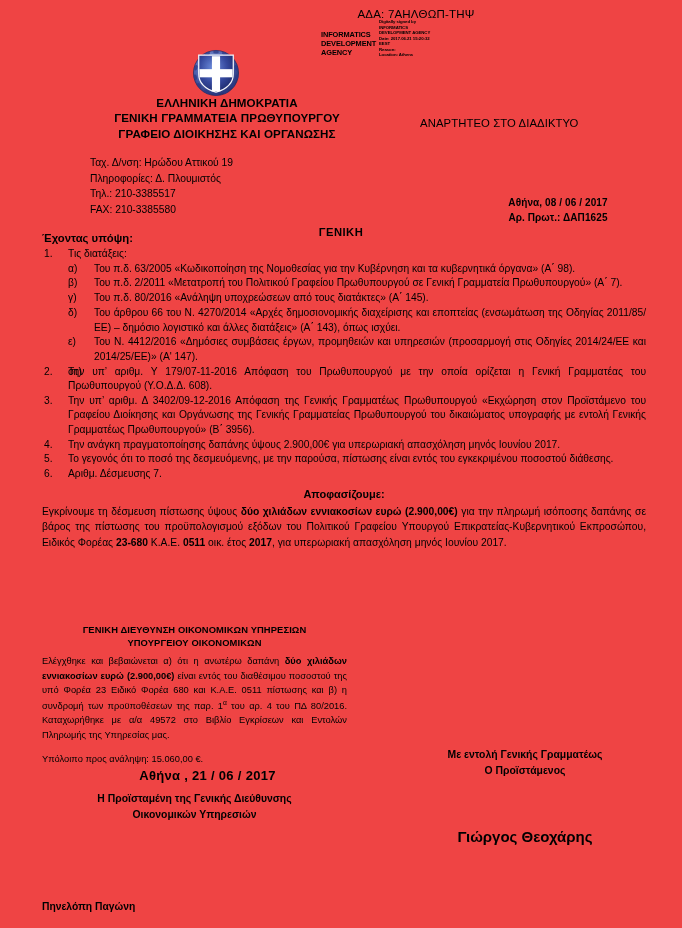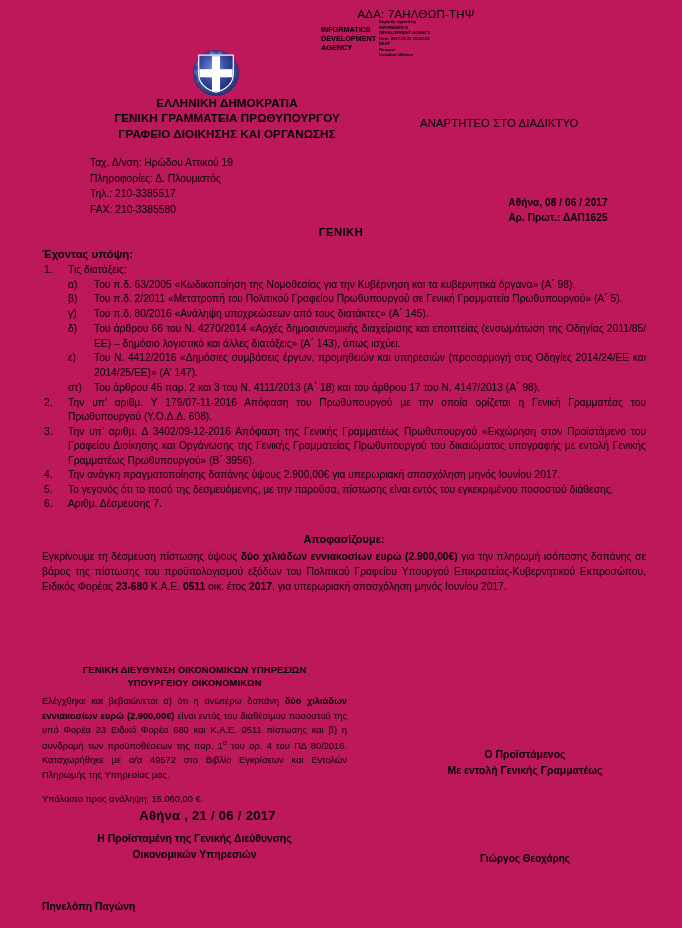--- a/index.html
+++ b/index.html
@@ -13,21 +13,21 @@
     height: 928px;
     position: relative;
     font-family: "Liberation Sans", "DejaVu Sans", sans-serif;
     color: #000000;
     overflow: hidden;
   }
   .page {
     position: relative;
     width: 682px;
     height: 928px;
-    background: #be185d;
+    background: #ef4444;
     box-sizing: border-box;
   }
 
   
   .ada-line {
     position: absolute;
     top: 8px;
     left: 0;
     width: 682px;
     text-align: center;
@@ -36,21 +36,21 @@
   }
   .ada-line .ada-text { padding-left: 150px; display:inline-block; }
 
   
   .sig-stamp {
     position: absolute;
     top: 19px;
     left: 321px;
     width: 135px;
     display: flex;
-    align-items: center;
+    align-items: flex-end;
   }
   .sig-stamp .sig-left {
     font-size: 7.4px;
     line-height: 1.22;
     font-weight: bold;
     width: 58px;
     letter-spacing: -0.1px;
   }
   .sig-stamp .sig-right {
     font-size: 4.3px;
@@ -119,21 +119,21 @@
     width: 682px;
     text-align: center;
     font-weight: bold;
     font-size: 11.2px;
     letter-spacing: 0.5px;
   }
 
   
   .body-wrap {
     position: absolute;
-    top: 248px;
+    top: 232px;
     left: 42px;
     width: 604px;
   }
   .heading-bold {
     font-weight: bold;
     font-size: 11.3px;
     margin-bottom: 3px;
   }
   ol.lvl1 {
     margin: 0;
@@ -173,34 +173,34 @@
     top: 0;
     width: 22px;
     text-align: left;
   }
   .sub-wrap { margin-top: 0px; }
 
   .decide-title {
     text-align: center;
     font-weight: bold;
     font-size: 11px;
-    margin-top: 21px;
+    margin-top: 7px;
     margin-bottom: 4px;
   }
   .decide-para {
     font-size: 10.3px;
     line-height: 1.48;
     text-align: justify;
   }
   .decide-para b { font-weight: bold; }
 
   
   .fin-block {
     position: absolute;
-    top: 664px;
+    top: 624px;
     left: 42px;
     width: 305px;
   }
   .fin-head {
     text-align: center;
     font-weight: bold;
     font-size: 9.4px;
     line-height: 1.35;
     letter-spacing: 0.1px;
   }
@@ -251,22 +251,21 @@
     font-size: 10.4px;
     line-height: 1.5;
   }
   .right-name {
     position: absolute;
     top: 828px;
     left: 400px;
     width: 250px;
     text-align: center;
     font-weight: bold;
-    font-size: 10px;
-    margin-top: 25px;
+    font-size: 15px;
   }
   .sup { font-size: 0.72em; vertical-align: super; }
 </style>
 </head>
 <body>
 
 <div class="page">
 
   <div class="ada-line">
     <span class="ada-text">ΑΔΑ: 7ΑΗΛΘΩΠ-ΤΗΨ</span>
@@ -357,37 +356,36 @@
         <span class="num">1.</span>
         <span>Τις διατάξεις:</span>
         <div class="sub-wrap">
           <ol class="lvl2">
             <li>
               <span class="num">α)</span>
               <span>Του π.δ. 63/2005 «Κωδικοποίηση της Νομοθεσίας για την Κυβέρνηση και τα κυβερνητικά όργανα» (Α΄ 98).</span>
             </li>
             <li>
               <span class="num">β)</span>
-              <span>Του π.δ. 2/2011 «Μετατροπή του Πολιτικού Γραφείου Πρωθυπουργού σε Γενική Γραμματεία Πρωθυπουργού» (Α΄ 5).</span>
+              <span>Του π.δ. 2/2011 «Μετατροπή του Πολιτικού Γραφείου Πρωθυπουργού σε Γενική Γραμματεία Πρωθυπουργού» (Α΄ 7).</span>
             </li>
             <li>
               <span class="num">γ)</span>
               <span>Του π.δ. 80/2016 «Ανάληψη υποχρεώσεων από τους διατάκτες» (Α΄ 145).</span>
             </li>
             <li>
               <span class="num">δ)</span>
               <span>Του άρθρου 66 του Ν. 4270/2014 «Αρχές δημοσιονομικής διαχείρισης και εποπτείας (ενσωμάτωση της Οδηγίας 2011/85/ΕΕ) – δημόσιο λογιστικό και άλλες διατάξεις» (Α΄ 143), όπως ισχύει.</span>
             </li>
             <li>
               <span class="num">ε)</span>
               <span>Του Ν. 4412/2016 «Δημόσιες συμβάσεις έργων, προμηθειών και υπηρεσιών (προσαρμογή στις Οδηγίες 2014/24/ΕΕ και 2014/25/ΕΕ)» (Α' 147).</span>
             </li>
             <li>
               <span class="num">στ)</span>
-              <span>Του άρθρου 45 παρ. 2 και 3 του Ν. 4111/2013 (Α΄ 18) και του άρθρου 17 του Ν. 4147/2013 (Α΄ 98).</span>
             </li>
           </ol>
         </div>
       </li>
       <li>
         <span class="num">2.</span>
         <span>Την υπ’ αριθμ. Υ 179/07-11-2016 Απόφαση του Πρωθυπουργού με την οποία ορίζεται η Γενική Γραμματέας του Πρωθυπουργού (Υ.Ο.Δ.Δ. 608).</span>
       </li>
       <li>
         <span class="num">3.</span>
@@ -425,18 +423,18 @@
     <div class="fin-remain">Υπόλοιπο προς ανάληψη:  15.060,00 €.</div>
     <div class="fin-date">Αθήνα ,  21 /  06  / 2017</div>
     <div class="fin-sign">
       <div>Η Προϊσταμένη της Γενικής Διεύθυνσης</div>
       <div>Οικονομικών Υπηρεσιών</div>
     </div>
   </div>
   <div class="fin-name">Πηνελόπη Παγώνη</div>
 
   <div class="right-sign">
+    <div>Με εντολή Γενικής Γραμματέως</div>
     <div>Ο Προϊστάμενος</div>
-    <div>Με εντολή Γενικής Γραμματέως</div>
   </div>
   <div class="right-name">Γιώργος Θεοχάρης</div>
 
 </div>
 
 </body></html>

